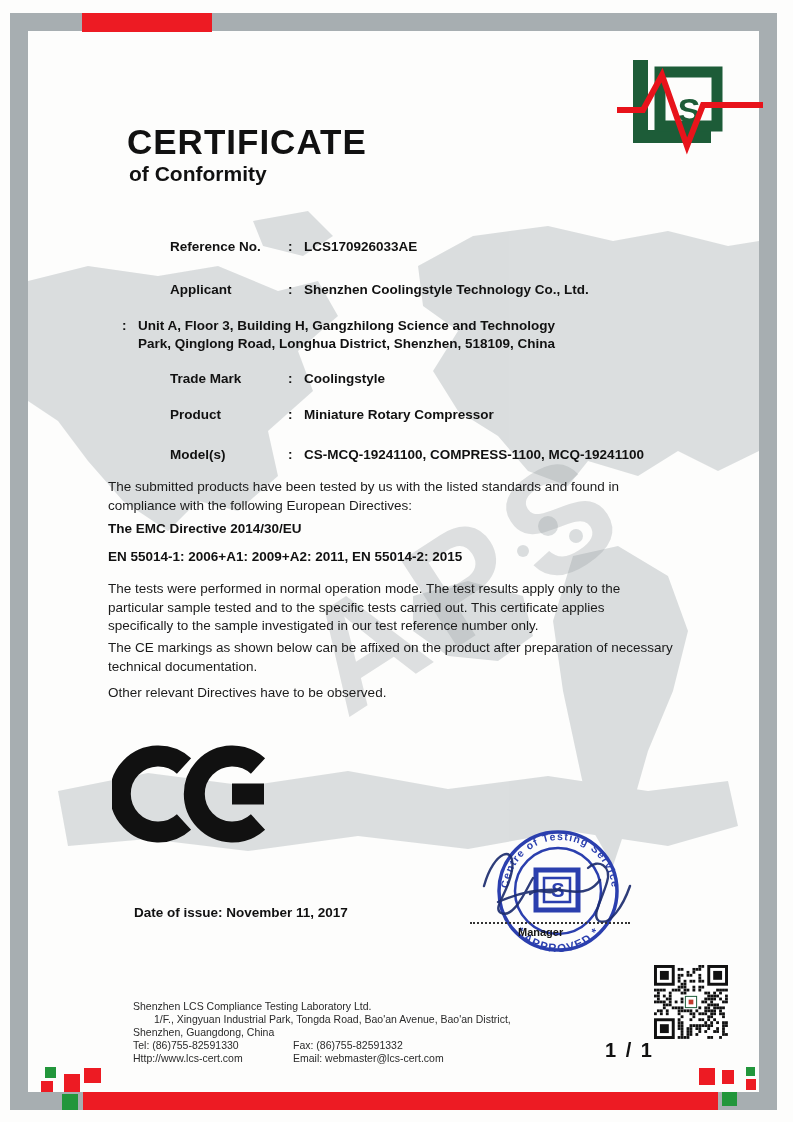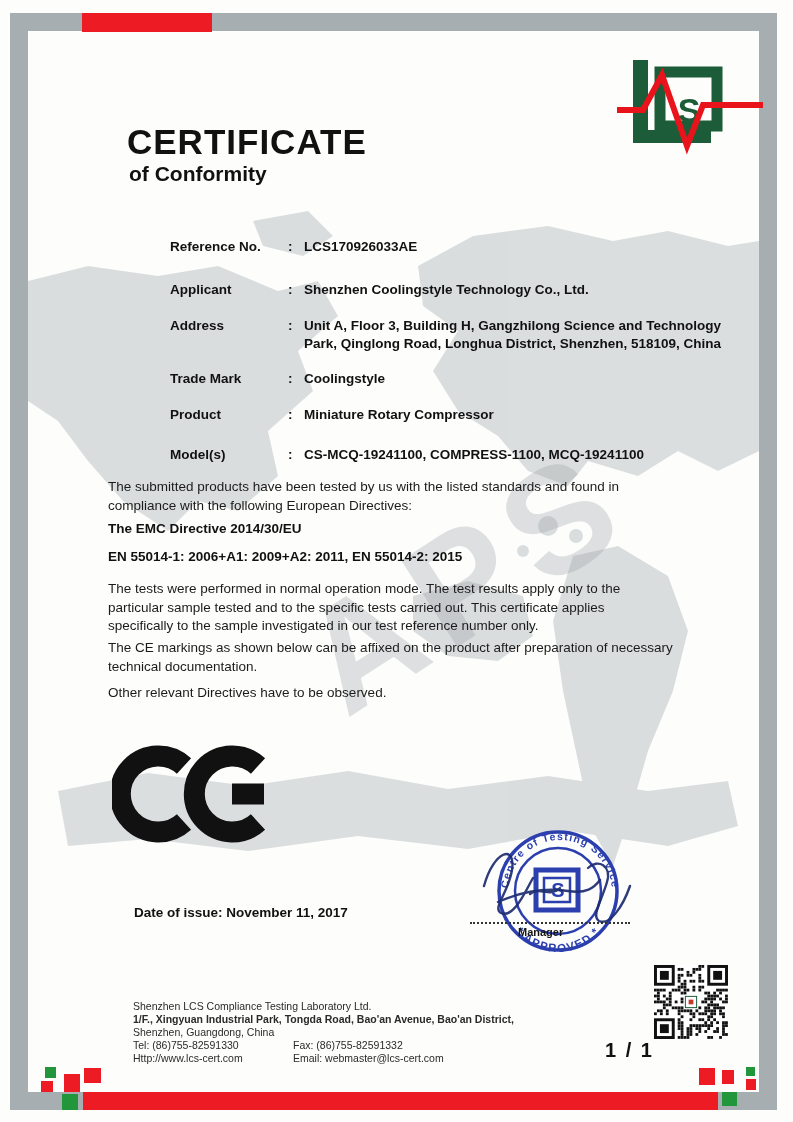--- a/index.html
+++ b/index.html
@@ -28,21 +28,21 @@
   
   #ce{left:112px;top:742px;width:155px;height:104px;}
   
   #stamp{left:470px;top:828px;width:176px;height:132px;}
   #sig-line{left:470px;top:922px;width:160px;border-top:2px dotted #333;height:0;}
   #sig-title{left:518px;top:926px;font-size:11px;font-weight:bold;color:#151515;}
   
   #date{left:128px;top:905px;font-size:13.5px;font-weight:bold;color:#111;padding-left:6px;}
   
   #footer{left:133px;top:1000px;font-size:10.5px;line-height:13px;color:#2a2a2a;}
-  #footer .f-strong{font-weight:700;}
+  #footer .f-strong{font-weight:400;margin-left:21px;}
   .f-cols{display:flex;}
   .f-cols .c1{width:160px;flex:0 0 160px;}
   #page-no{left:605px;top:1039px;font-size:20px;font-weight:bold;color:#111;letter-spacing:2px;}
   
   #qr{left:654px;top:965px;width:74px;height:74px;background:#fff;}
   
   #bottom-red-bar{left:83px;top:1092px;width:635px;height:18px;background:#ed1b23;}
   .sq{position:absolute;}
   .sq.red{background:#ed1b23;} .sq.green{background:#22963b;}
   
@@ -93,21 +93,20 @@
     <span class="info-label">Reference No.</span>
     <span class="info-colon">:</span>
     <span class="info-value">LCS170926033AE</span>
   </div>
   <div class="abs info-row" style="top:281px">
     <span class="info-label">Applicant</span>
     <span class="info-colon">:</span>
     <span class="info-value">Shenzhen Coolingstyle Technology Co., Ltd.</span>
   </div>
   <div class="abs info-row" style="top:317px">
-    <span class="info-label">Address</span>
     <span class="info-colon">:</span>
     <span class="info-value">Unit A, Floor 3, Building H, Gangzhilong Science and Technology Park, Qinglong Road, Longhua District, Shenzhen, 518109, China</span>
   </div>
   <div class="abs info-row" style="top:370px">
     <span class="info-label">Trade Mark</span>
     <span class="info-colon">:</span>
     <span class="info-value">Coolingstyle</span>
   </div>
   <div class="abs info-row" style="top:406px">
     <span class="info-label">Product</span>

